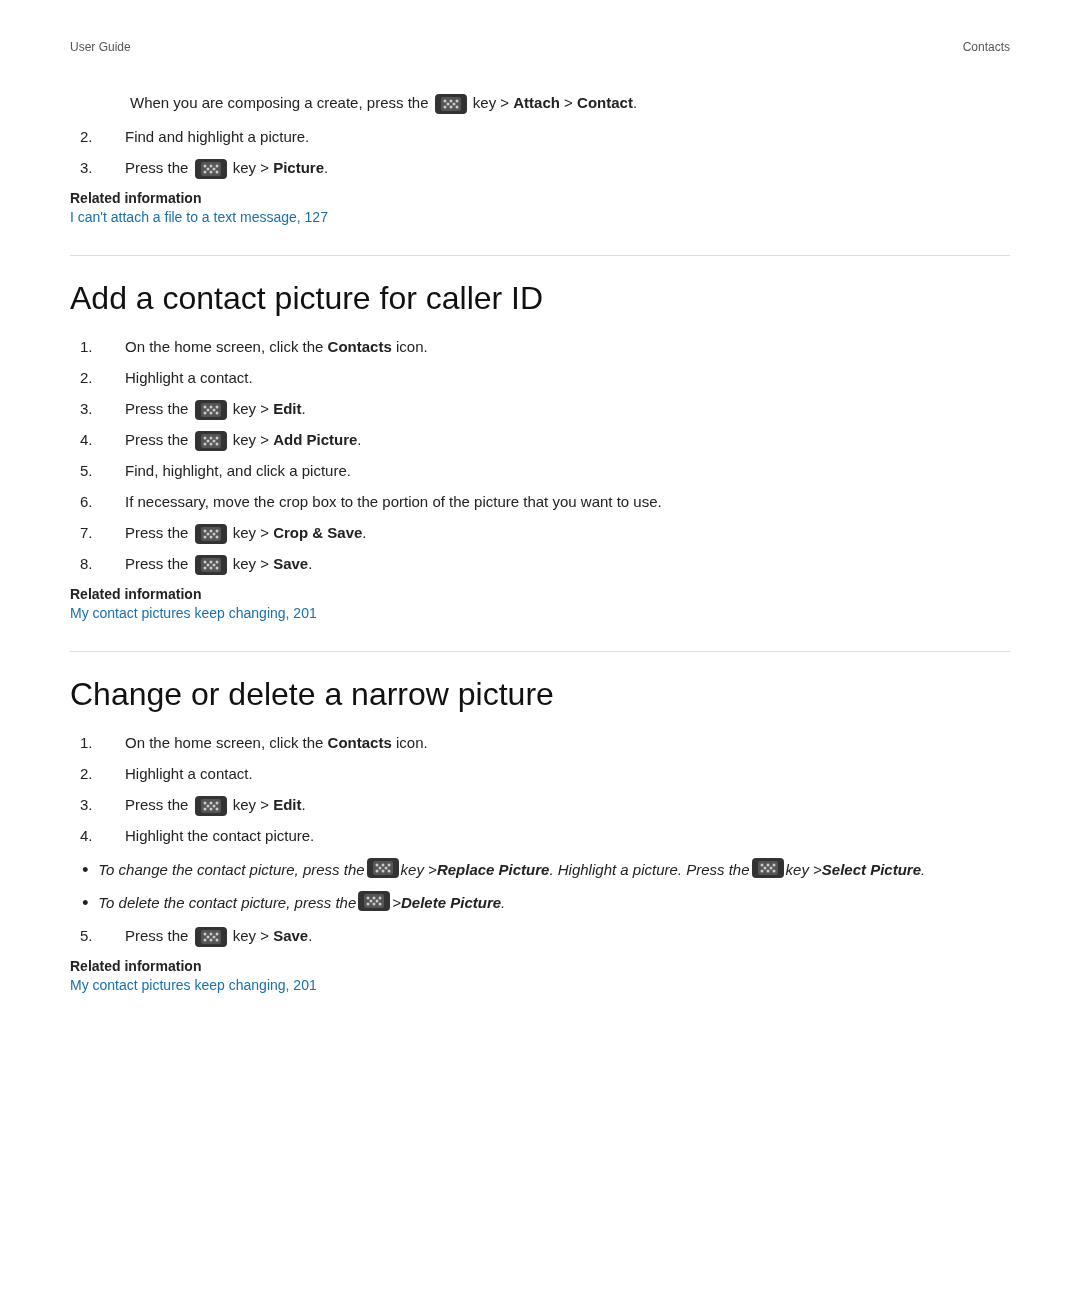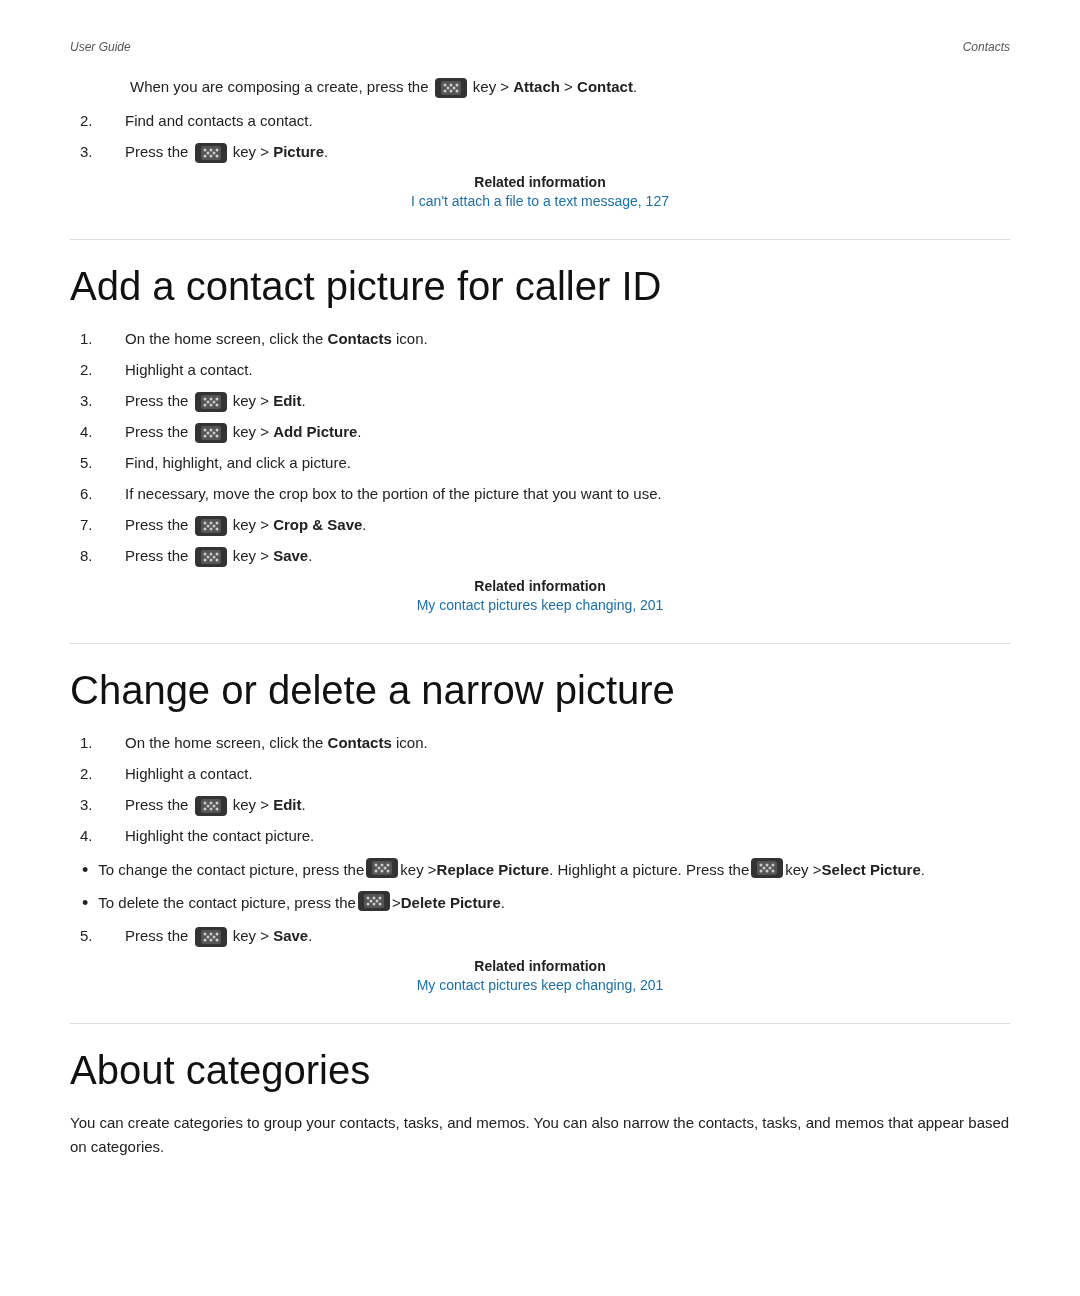--- a/index.html
+++ b/index.html
@@ -12,24 +12,23 @@
       min-height: 1296px;
       padding: 0;
     }
     .page {
       padding: 40px 70px 60px 70px;
     }
     .header {
       display: flex;
       justify-content: space-between;
       align-items: center;
-      margin-bottom: 21px;
+      margin-bottom: 37px;
       font-size: 12px;
       color: #555;
-      font-style: italic;
     }
     .bb-key {
       display: inline-block;
       background: #333;
       border-radius: 4px;
       padding: 2px 5px;
       margin: 0 2px;
       vertical-align: middle;
     }
     .bb-key svg {
@@ -58,49 +57,49 @@
       padding-left: 10px;
       font-size: 15px;
       color: #222;
     }
     ol.steps li .content {
       flex: 1;
     }
     .related-info {
       margin-bottom: 20px;
       margin-top: 6px;
-      text-align: center;
     }
     .related-info .label {
       font-weight: bold;
       font-size: 14px;
       margin-bottom: 2px;
     }
     .related-info a {
       color: #1a6fa8;
       text-decoration: none;
       font-size: 14px;
       margin-top: 15px;
     }
     h2 {
-      font-size: 40px;
+      font-size: 32px;
       font-weight: normal;
       color: #111;
       margin-top: 30px;
       margin-bottom: 18px;
       border-top: 1px solid #ddd;
       padding-top: 24px;
     }
     .section {
       margin-bottom: 10px;
     }
     ul.bullets {
       list-style: none;
       margin: 5px 0 5px 0;
       padding: 0;
+      font-style: italic;
     }
     ul.bullets li {
       display: flex;
       align-items: flex-start;
       margin-bottom: 8px;
       font-size: 15px;
       line-height: 1.6;
       padding-left: 30px;
     }
     ul.bullets li::before {
@@ -143,21 +142,21 @@
         <circle cx="8" cy="8" r="1.5" fill="#ccc"></circle>
         <circle cx="14" cy="8" r="1.5" fill="#ccc"></circle>
       </svg>
     </span>
     <span> key &gt; <strong>Attach</strong> &gt; <strong>Contact</strong>.</span>
   </div>
 
   <ol class="steps">
     <li>
       <span class="num">2.</span>
-      <span class="content">Find and contacts a contact.</span>
+      <span class="content">Find and highlight a picture.</span>
     </li>
     <li>
       <span class="num">3.</span>
       <span class="content">
         Press the
         <span class="bb-key">
           <svg width="22" height="16" viewBox="0 0 22 16">
             <rect x="1" y="1" width="20" height="14" rx="2" fill="#555"></rect>
             <circle cx="5" cy="5" r="1.5" fill="#ccc"></circle>
             <circle cx="11" cy="5" r="1.5" fill="#ccc"></circle>
@@ -402,19 +401,15 @@
     </ol>
 
     <div class="related-info">
       <div class="label">Related information</div>
       <a href="#">
         <span>My contact pictures keep changing,</span><span> 201</span>
       </a>
     </div>
   </div>
 
-  <div class="section">
-    <h2>About categories</h2>
-    <p style="font-size:15px; line-height:1.6; color:#222;">You can create categories to group your contacts, tasks, and memos. You can also narrow the contacts, tasks, and memos that appear based on categories.</p>
-  </div>
 
 
 </div>
 
 </body></html>

